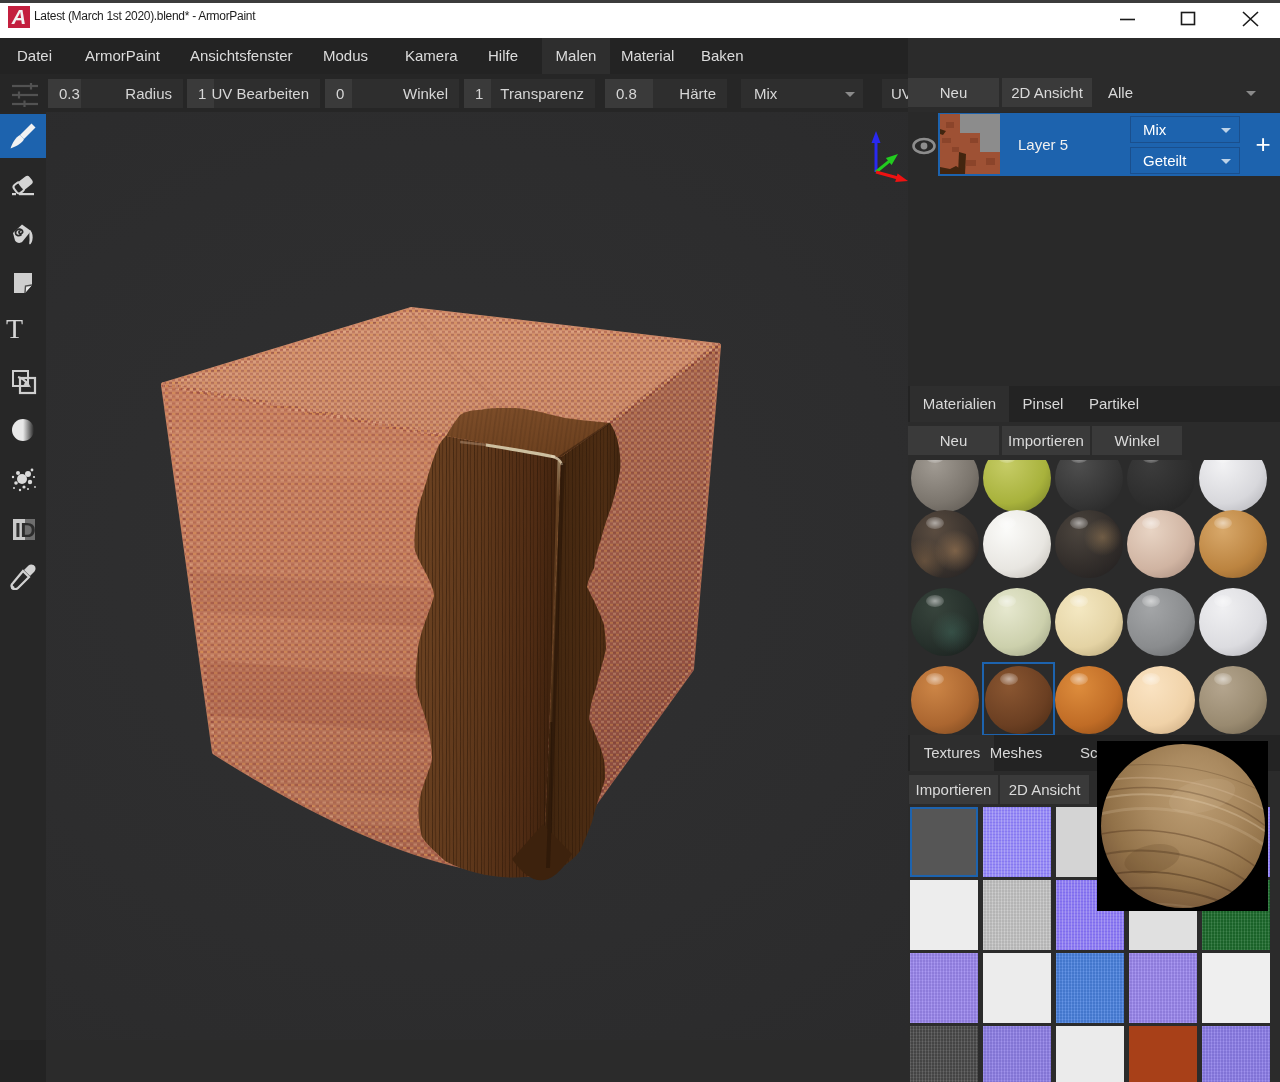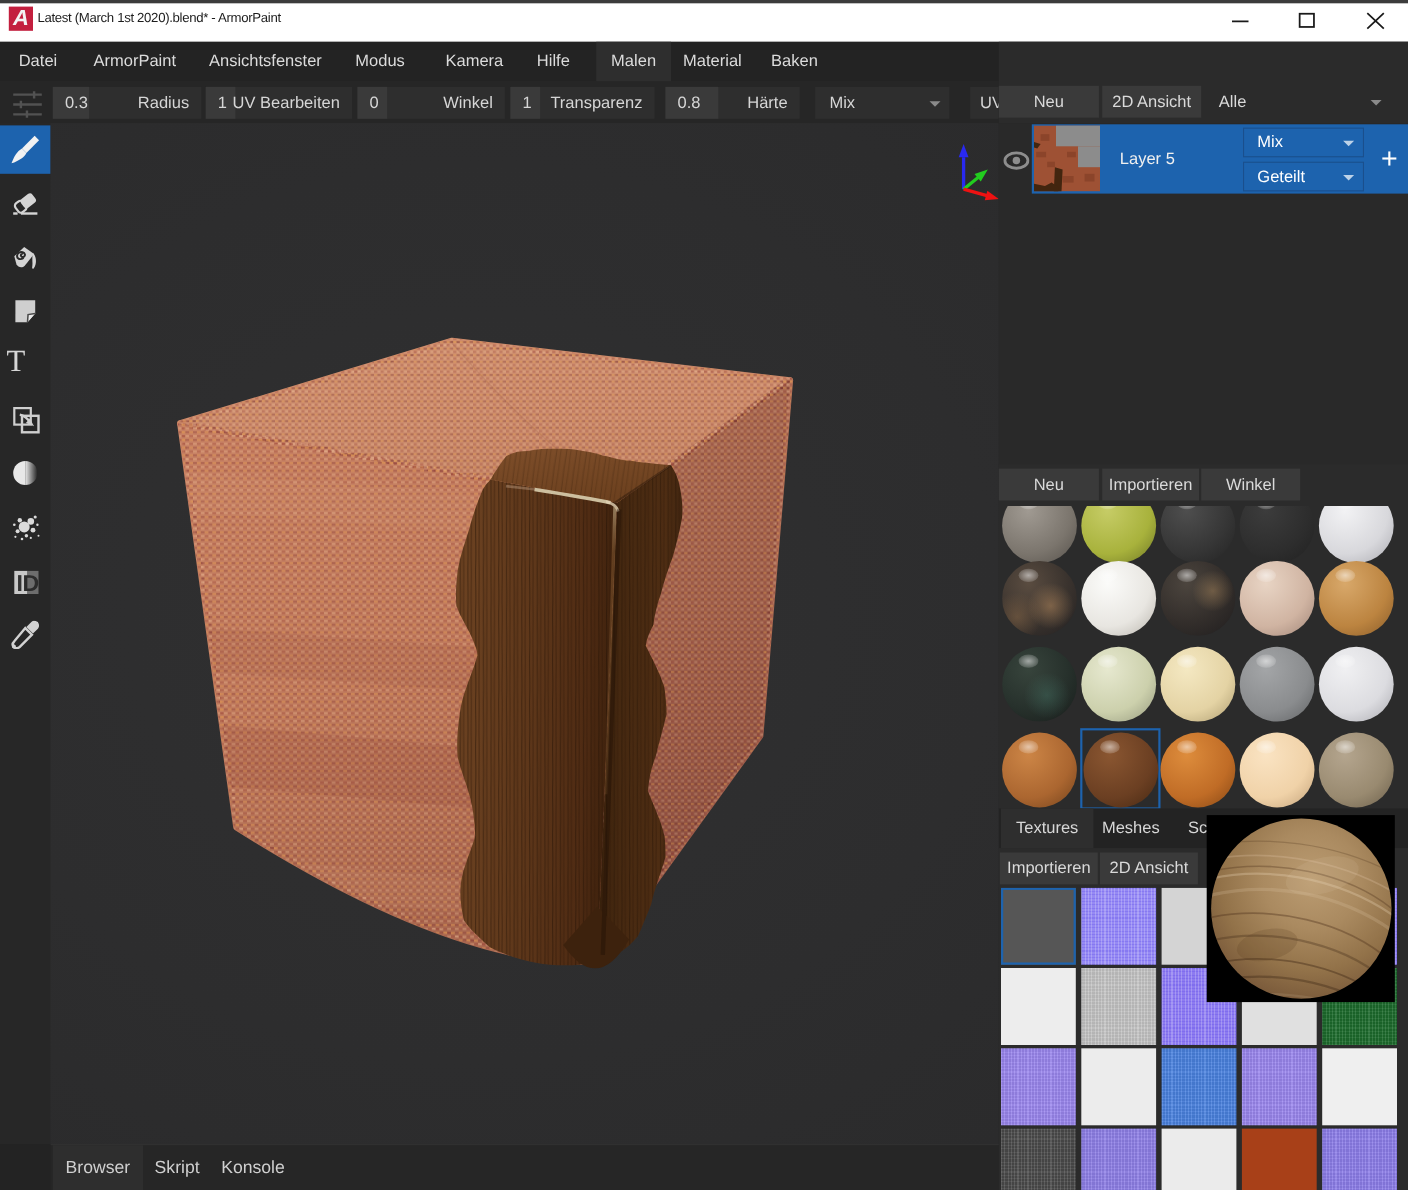--- a/index.html
+++ b/index.html
@@ -370,20 +370,25 @@
         <path d="M19 38 L26 40 L25 60 L18 60 Z" fill="#42250f"></path>
         <path d="M0 53 L10 55 L16 52 L22 56 L22 60 L0 60 Z" fill="#42250f"></path>
         <path d="M0 15 L6 17 L3 21 L0 20 Z" fill="#42250f"></path>
       </svg>
       <div class="abs" style="left:110px;top:1px;height:63px;line-height:63px;font-size:15px;color:#f0f0f0">Layer 5</div>
       <div class="abs" style="left:222px;top:4px;width:110px;height:27px;border:1px solid #1a4f8d;color:#fff;font-size:15px;line-height:26px;padding-left:12px">Mix<span class="arrow" style="right:8px;top:11px;border-top-color:#bcd2e8"></span></div>
       <div class="abs" style="left:222px;top:35px;width:110px;height:27px;border:1px solid #1a4f8d;color:#fff;font-size:15px;line-height:26px;padding-left:12px">Geteilt<span class="arrow" style="right:8px;top:11px;border-top-color:#bcd2e8"></span></div>
       <div class="abs" style="left:345px;top:13px;width:20px;height:38px;color:#fff;font-size:26px;font-weight:300;line-height:38px;text-align:center">+</div>
     </div>
 
+    <div class="tabbar" style="top:348px">
+      <div class="rtab seltab" style="left:2px;width:99px">Materialien</div>
+      <div class="rtab" style="left:111px;width:48px">Pinsel</div>
+      <div class="rtab" style="left:178px;width:56px">Partikel</div>
+    </div>
     <div class="abs" style="left:0;top:384px;width:372px;height:38px;background:#2b2b2b">
       <div class="btn" style="left:0px;top:4px;width:91px">Neu</div>
       <div class="btn" style="left:94px;top:4px;width:88px">Importieren</div>
       <div class="btn" style="left:184px;top:4px;width:90px">Winkel</div>
     </div>
     <div class="abs" style="left:0;top:422px;width:372px;height:275px;background:#2b2b2b;overflow:hidden">
 
       <div class="sph" style="left:3px;top:-16px;background:radial-gradient(circle at 35% 30%,#a09a92,#7b756d 60%,#55504a 100%)"></div>
       <div class="sph" style="left:75px;top:-16px;background:radial-gradient(circle at 35% 30%,#c6cc66,#a8b23c 60%,#6d7524 100%)"></div>
       <div class="sph" style="left:147px;top:-16px;background:radial-gradient(circle at 35% 30%,#4e4e4e,#353535 60%,#222 100%)"></div>
@@ -405,21 +410,21 @@
       <div class="sph" style="left:3px;top:206px;background:radial-gradient(circle at 35% 30%,#cc8546,#ab6630 60%,#72421c 100%)"></div>
       <div class="abs" style="left:74px;top:202px;width:73px;height:74px;border:2px solid #1d63ae"></div>
       <div class="sph" style="left:77px;top:206px;background:radial-gradient(circle at 35% 30%,#8a5631,#6b3f22 60%,#462812 100%)"></div>
       <div class="sph" style="left:147px;top:206px;background:radial-gradient(circle at 35% 30%,#dd8c3c,#c06c26 60%,#844614 100%)"></div>
       <div class="sph" style="left:219px;top:206px;background:radial-gradient(circle at 35% 30%,#fae3c2,#f0d2a8 60%,#c1a078 100%)"></div>
       <div class="sph" style="left:291px;top:206px;background:radial-gradient(circle at 35% 30%,#b4a58e,#998a70 60%,#6a5e4a 100%)"></div>
     </div>
 
     <div class="tabbar" style="top:697px">
       <div class="rtab seltab" style="left:2px;width:84px">Textures</div>
-      <div class="rtab" style="left:92px;width:56px">Meshes</div>
+      <div class="rtab" style="left:80px;width:56px">Meshes</div>
       <div class="rtab" style="left:170px;width:50px">Scripts</div>
     </div>
     <div class="abs" style="left:0;top:733px;width:372px;height:38px;background:#2b2b2b">
       <div class="btn" style="left:1px;top:4px;width:89px">Importieren</div>
       <div class="btn" style="left:92px;top:4px;width:89px">2D Ansicht</div>
     </div>
     <div class="abs" style="left:0;top:769px;width:372px;height:313px;background:#2b2b2b;overflow:hidden">
 
       <div class="tile" style="left:2px;top:0px;background:#565656;border:2px solid #1d63ae"></div>
       <div class="tile noise" style="left:75px;top:0px;background:#968af4"></div>
@@ -472,18 +477,13 @@
         <path d="M-5 42 C 50 30 115 38 170 70" stroke="rgba(230,205,175,0.25)" stroke-width="1.6"></path>
         <path d="M10 150 C 70 140 130 155 165 185" stroke="rgba(55,35,18,0.35)" stroke-width="2.2"></path>
         <path d="M-5 28 C 55 18 115 25 168 52" stroke="rgba(90,62,35,0.30)" stroke-width="1.2"></path>
         <path d="M20 165 C 75 158 125 168 160 190" stroke="rgba(200,175,145,0.18)" stroke-width="2"></path>
         <ellipse cx="55" cy="118" rx="28" ry="14" fill="rgba(82,56,30,0.18)" transform="rotate(-12 55 118)"></ellipse>
         <ellipse cx="105" cy="55" rx="34" ry="16" fill="rgba(235,215,185,0.10)" transform="rotate(-14 105 55)"></ellipse>
       </g>
     </svg>
   </div>
   <div id="bottomleft" class="abs"></div>
-  <div id="bottombar" class="abs">
-    <div class="btab seltab" style="left:2px;width:82px">Browser</div>
-    <div class="btab" style="left:89px;width:52px">Skript</div>
-    <div class="btab" style="left:153px;width:62px">Konsole</div>
-  </div>
 </div>
 
 </body></html>

